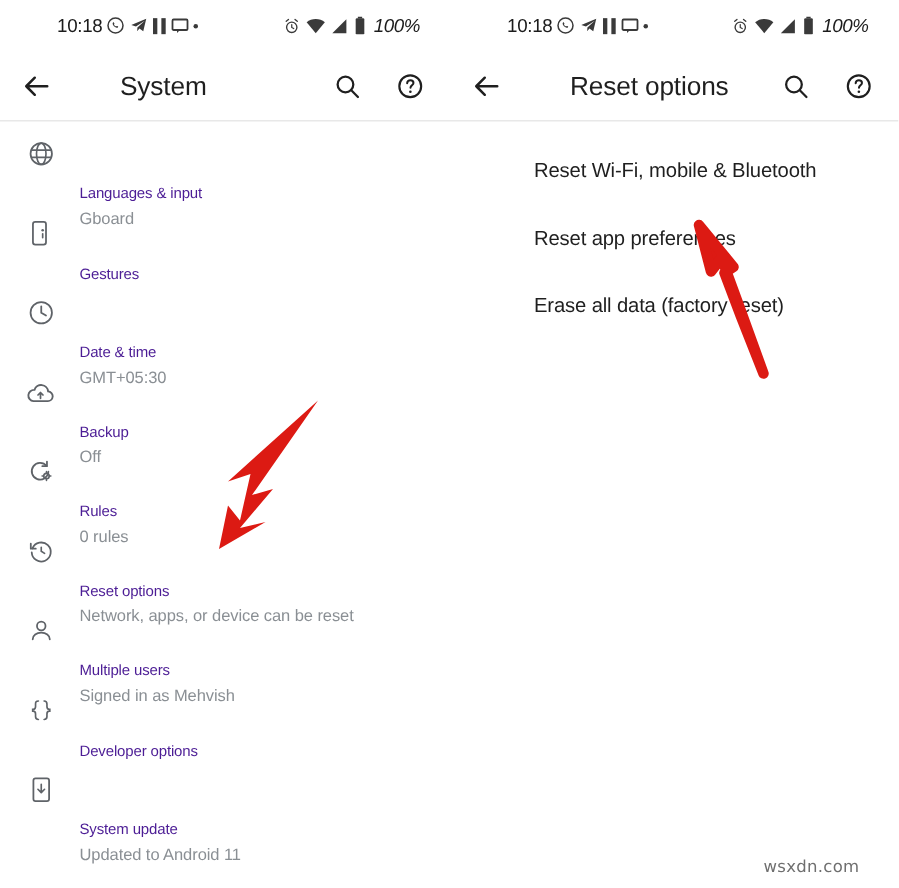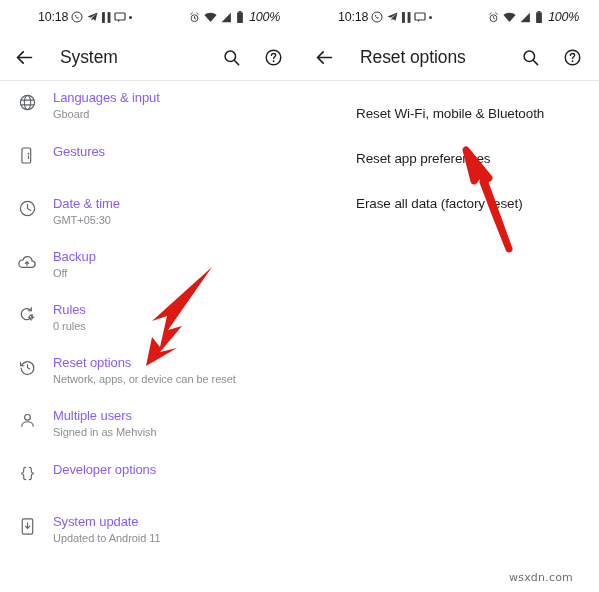--- a/index.html
+++ b/index.html
@@ -72,20 +72,21 @@
   }
 
   
   .appbar {
     height: 46px;
     display: flex;
     align-items: center;
     padding: 0 15px 0 12px;
     box-sizing: border-box;
     position: relative;
+    gap: 20px;
   }
   .appbar-title {
     font-size: 17.5px;
     color: #1f1f1f;
     margin-left: 24px;
     letter-spacing: -0.1px;
     white-space: nowrap;
   }
   .appbar-actions {
     margin-left: auto;
@@ -124,25 +125,26 @@
     align-items: flex-start;
     padding-top: 4px;
   }
   .row-text {
     margin-left: 11px;
     display: flex;
     flex-direction: column;
     justify-content: flex-start;
   }
   .row-title {
-    font-size: 13px;
-    color: #8b5cf6;
+    font-size: 10px;
+    color: #4c1d95;
     line-height: 17px;
     letter-spacing: -0.1px;
     white-space: nowrap;
+    margin-top: 32px;
   }
   .row-sub {
     font-size: 11px;
     color: #8a8f94;
     line-height: 15px;
     letter-spacing: -0.05px;
     white-space: nowrap;
     margin-top: 1px;
   }
   .row.no-sub .row-title { padding-top: 1px; }

